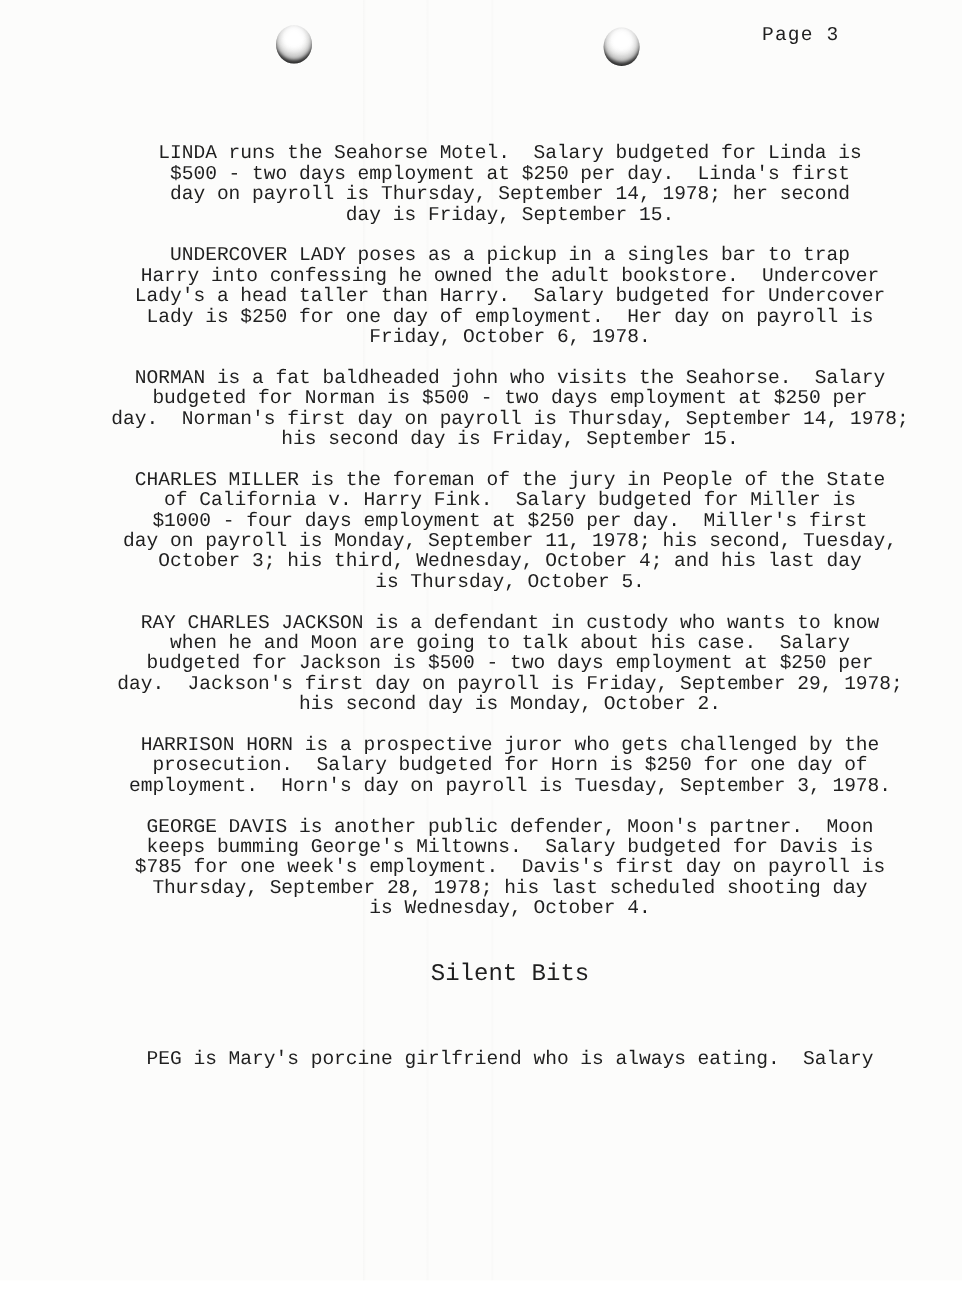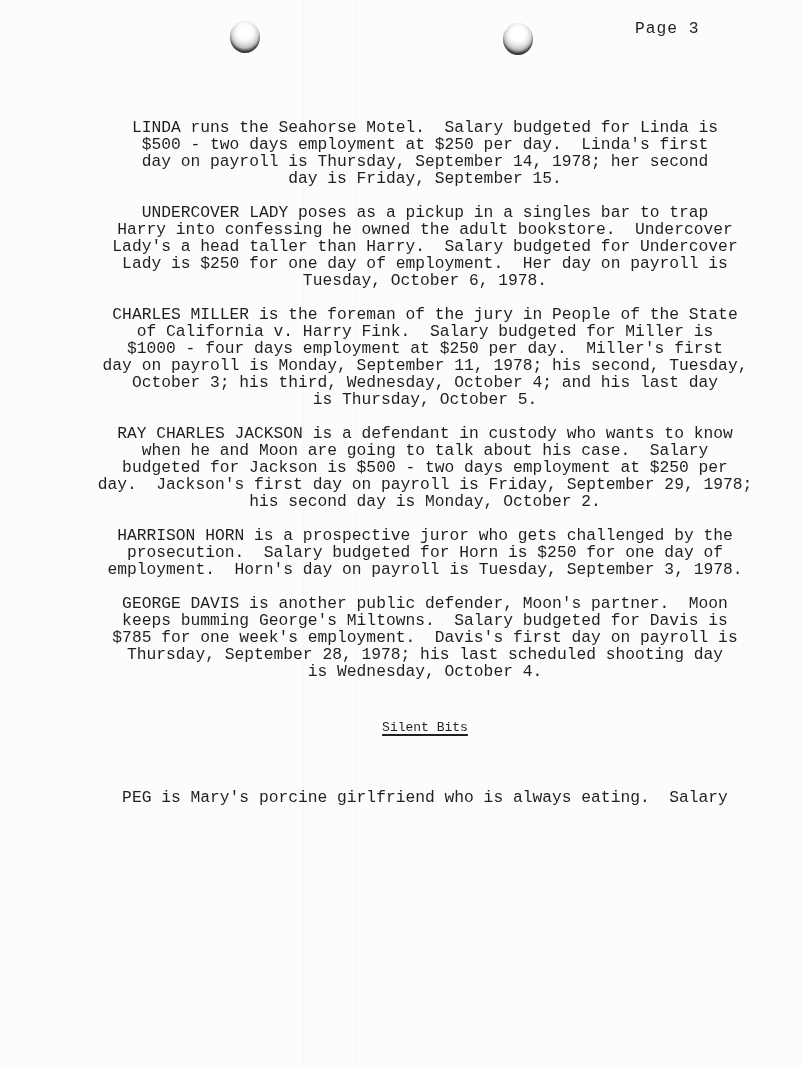--- a/index.html
+++ b/index.html
@@ -56,24 +56,23 @@
     display: flex;
     flex-direction: column;
     text-align: center;
   }
   .para {
     white-space: pre;
     margin: 0 0 17px 0;
   }
   .section-heading {
     margin: 22px 0 17px 0;
-    font-size: 13px;
+    font-size: 20px;
     font-weight: normal;
     white-space: pre;
-    text-decoration: underline;
     text-underline-offset: 3px;
     text-decoration-thickness: 1.5px;
   }
   .para-peg {
     margin-top: 36px;
     margin-bottom: 17px;
   }
 </style>
 </head>
 <body>
@@ -89,22 +88,26 @@
 
     <div class="para">LINDA runs the Seahorse Motel.  Salary budgeted for Linda is
 $500 - two days employment at $250 per day.  Linda's first
 day on payroll is Thursday, September 14, 1978; her second
 day is Friday, September 15.</div>
 
     <div class="para">UNDERCOVER LADY poses as a pickup in a singles bar to trap
 Harry into confessing he owned the adult bookstore.  Undercover
 Lady's a head taller than Harry.  Salary budgeted for Undercover
 Lady is $250 for one day of employment.  Her day on payroll is
-Tuesday, October 6, 1978.</div>
+Friday, October 6, 1978.</div>
 
+    <div class="para">NORMAN is a fat baldheaded john who visits the Seahorse.  Salary
+budgeted for Norman is $500 - two days employment at $250 per
+day.  Norman's first day on payroll is Thursday, September 14, 1978;
+his second day is Friday, September 15.</div>
 
     <div class="para">CHARLES MILLER is the foreman of the jury in People of the State
 of California v. Harry Fink.  Salary budgeted for Miller is
 $1000 - four days employment at $250 per day.  Miller's first
 day on payroll is Monday, September 11, 1978; his second, Tuesday,
 October 3; his third, Wednesday, October 4; and his last day
 is Thursday, October 5.</div>
 
     <div class="para">RAY CHARLES JACKSON is a defendant in custody who wants to know
 when he and Moon are going to talk about his case.  Salary

